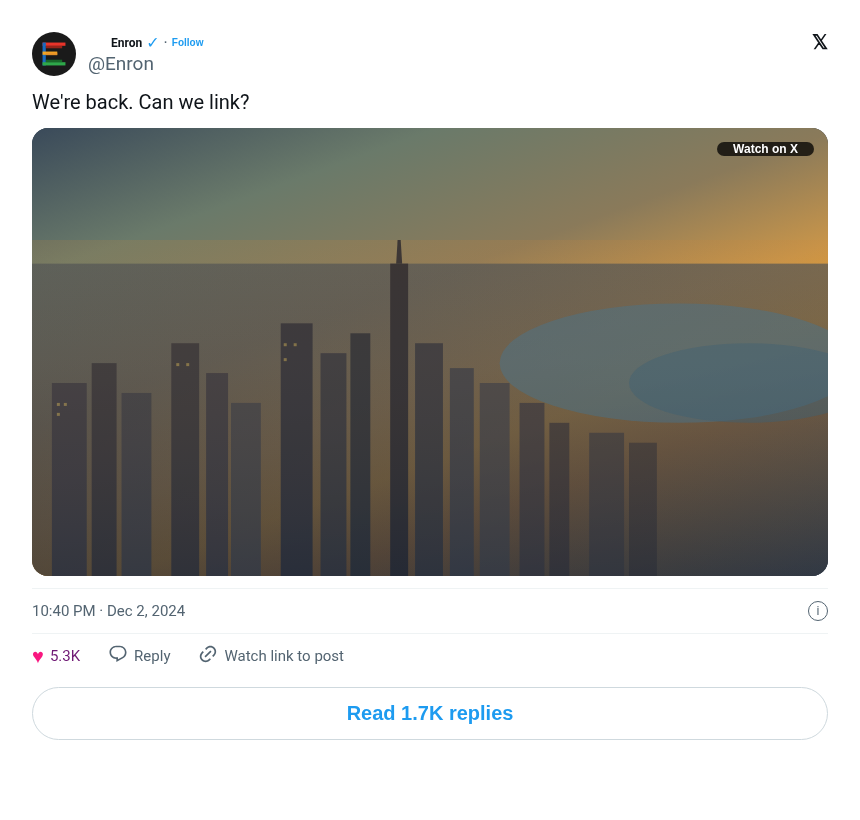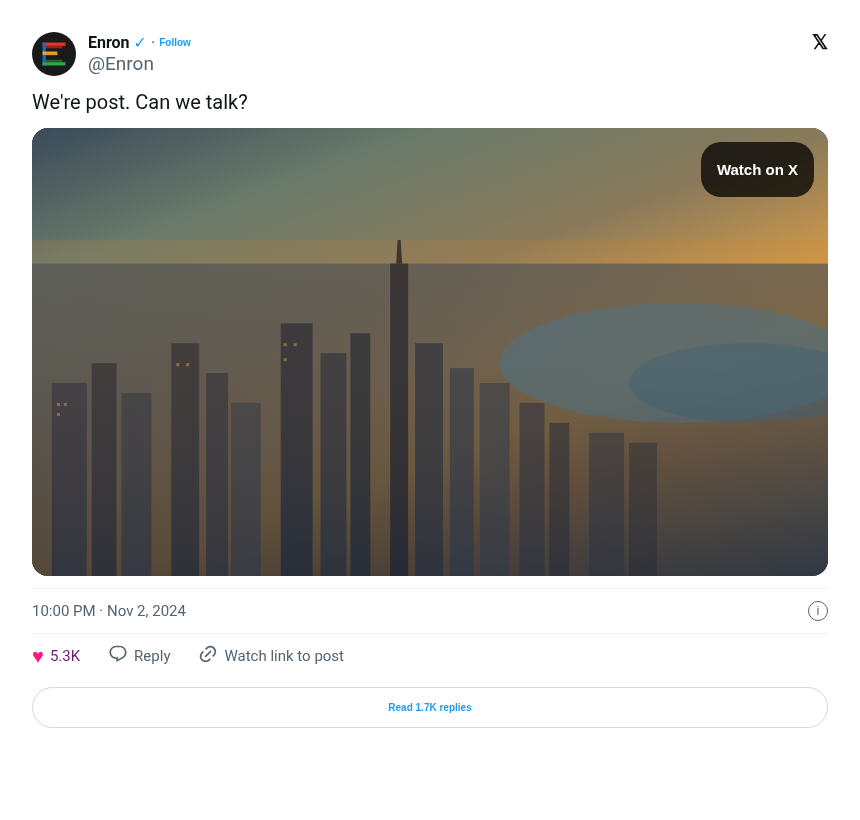--- a/index.html
+++ b/index.html
@@ -54,22 +54,23 @@
       display: flex;
       flex-direction: column;
     }
     .account-name-row {
       display: flex;
       align-items: center;
       gap: 4px;
     }
     .account-name {
       font-weight: 700;
-      font-size: 16px;
+      font-size: 12px;
       color: #0f1419;
+      margin-left: 23px;
     }
     .verified-badge {
       color: #1d9bf0;
       font-size: 16px;
     }
     .follow-btn {
       color: #1d9bf0;
       font-weight: 700;
       font-size: 10px;
       cursor: pointer;
@@ -143,23 +144,23 @@
       width: 100%;
       height: 75%;
     }
     .watch-on-x-btn {
       position: absolute;
       top: 14px;
       right: 14px;
       background: rgba(0,0,0,0.75);
       color: #fff;
       font-weight: 700;
-      font-size: 15px;
+      font-size: 12px;
       border-radius: 20px;
-      padding: 19px 16px;
+      padding: 0 16px;
       border: none;
       cursor: pointer;
     }
 
     
     .timestamp-row {
       display: flex;
       align-items: center;
       justify-content: space-between;
       padding: 12px 0;
@@ -218,21 +219,21 @@
     
     .read-replies-btn {
       display: flex;
       align-items: center;
       justify-content: center;
       width: 100%;
       padding: 14px;
       border: 1px solid #cfd9de;
       border-radius: 9999px;
       margin: 8px 0 12px;
-      font-size: 10px;
+      font-size: 20px;
       font-weight: 700;
       color: #1d9bf0;
       cursor: pointer;
       background: #fff;
     }
   </style>
 </head>
 <body>
 
 <div class="tweet-card">
@@ -264,21 +265,21 @@
         </div>
         <div class="account-handle-row">
           <span>@Enron</span>
         </div>
       </div>
     </div>
 
     <button class="x-logo-btn">𝕏</button>
   </div>
 
-  <div class="tweet-text">We're post. Can we talk?</div>
+  <div class="tweet-text">We're back. Can we link?</div>
 
   <div class="video-container">
     <div class="video-thumbnail">
 
       <svg class="skyline-overlay" viewBox="0 0 800 450" xmlns="http://www.w3.org/2000/svg" preserveAspectRatio="xMidYMid slice">
 
         <defs>
           <linearGradient id="skyGrad" x1="0" y1="0" x2="0" y2="1">
             <stop offset="0%" stop-color="#c88030" stop-opacity="0.6"></stop>
             <stop offset="40%" stop-color="#d4954a" stop-opacity="0.5"></stop>
@@ -332,21 +333,21 @@
 
         <rect x="0" y="0" width="800" height="450" fill="url(#skyGrad)" opacity="0.3"></rect>
       </svg>
     </div>
 
     <button class="watch-on-x-btn">Watch on X</button>
 
   </div>
 
   <div class="timestamp-row">
-    <span>10:00 PM · Nov 2, 2024</span>
+    <span>10:40 PM · Dec 2, 2024</span>
     <div class="info-icon">i</div>
   </div>
 
   <div class="action-bar">
 
     <div class="action-item">
       <span class="heart-icon">♥</span>
       <span class="count">5.3K</span>
     </div>
 

